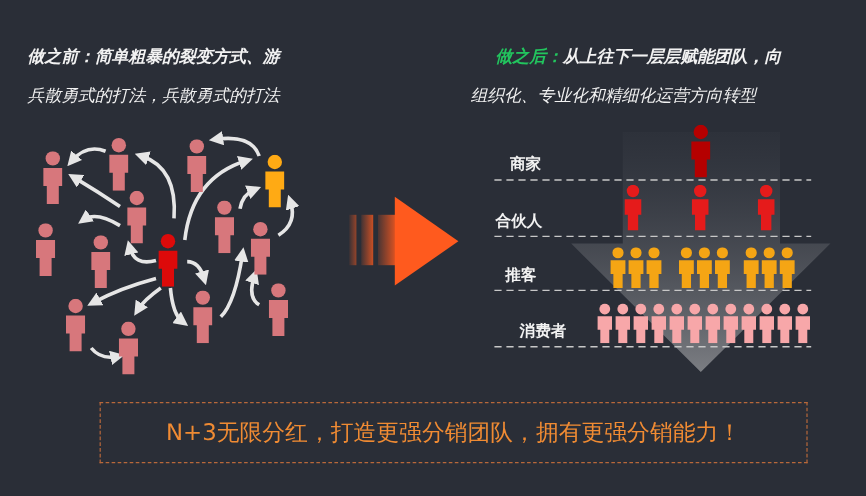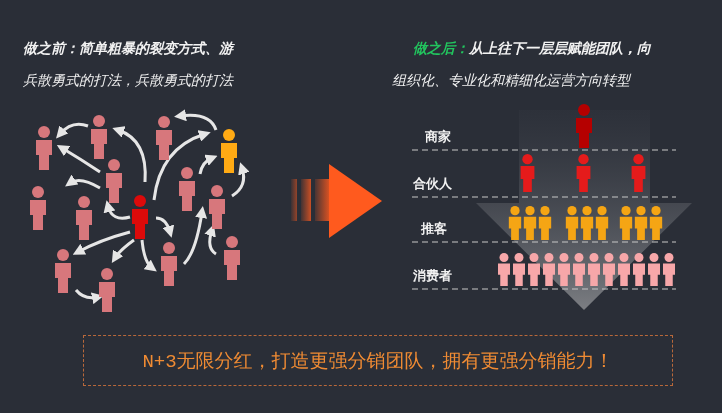--- a/index.html
+++ b/index.html
@@ -1,21 +1,21 @@
 <!DOCTYPE html>
 <html><head>
 <meta charset="utf-8">
 <style>
   html,body{margin:0;padding:0;}
   body{width:722px;height:413px;background:#2a2e37;position:relative;overflow:hidden;font-family:"DejaVu Sans","Liberation Sans",sans-serif;}
   .t{position:absolute;color:#f2f2f2;font-size:14px;font-weight:bold;line-height:20px;white-space:nowrap;font-style:italic;}
   .lbl{position:absolute;color:#f2f2f2;font-size:13px;font-weight:bold;}
   .hl{color:#22c55e;}
   svg{position:absolute;left:0;top:0;}
-  .banner{position:absolute;left:83px;top:335px;width:590px;height:51px;border:1px dashed #b8683a;box-sizing:border-box;display:flex;align-items:center;justify-content:center;font-family:Liberation Mono, monospace;}
+  .banner{position:absolute;left:83px;top:335px;width:590px;height:51px;border:1px dashed #b8683a;box-sizing:border-box;display:flex;align-items:center;justify-content:center;}
   .banner span{color:#f08b33;font-size:19px;}
 </style>
 </head>
 <body>
 
 <div class="t" style="left:23px;top:38px;">
   <span>做之前：</span><span>简单粗暴的裂变方式、游</span>
 </div>
 <div class="t" style="left:23px;top:70px;font-weight:normal;">兵散勇式的打法，兵散勇式的打法</div>
 
@@ -124,17 +124,17 @@
     <use href="#p" x="617" y="253" width="14" height="33"></use>
     <use href="#p" x="632" y="253" width="14" height="33"></use>
     <use href="#p" x="647" y="253" width="14" height="33"></use>
     <use href="#p" x="662" y="253" width="14" height="33"></use>
   </g>
 </svg>
 
 <div class="lbl" style="left:413px;top:128px;margin-left:12px;">商家</div>
 <div class="lbl" style="left:413px;top:175px;text-align:right;">合伙人</div>
 <div class="lbl" style="left:421px;top:220px;">推客</div>
-<div class="lbl" style="left:413px;top:267px;">消费者</div>
+<div class="lbl" style="left:433px;top:267px;">消费者</div>
 
 <div class="banner">
   <span>N+3无限分红，打造更强分销团队，拥有更强分销能力！</span>
 </div>
 
 </body></html>

